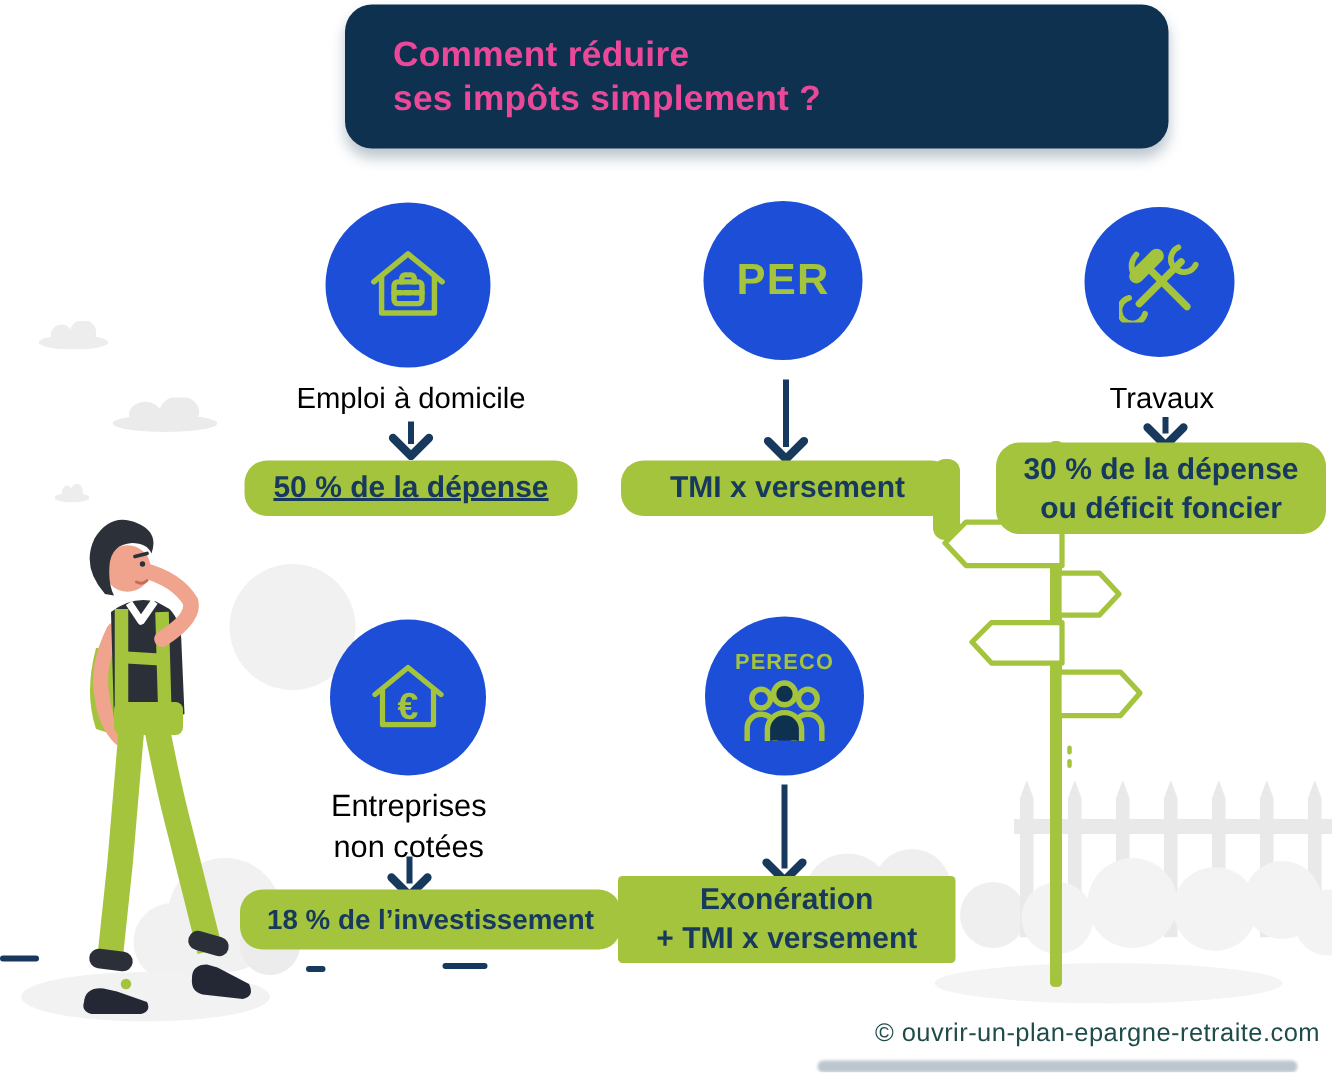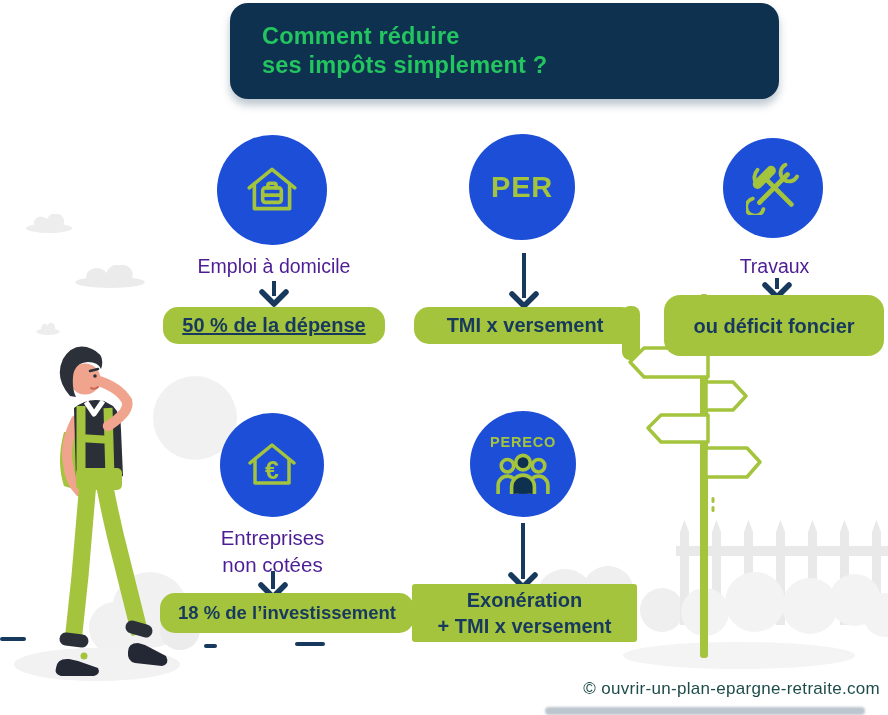--- a/index.html
+++ b/index.html
@@ -7,26 +7,26 @@
     position:relative;width:888px;height:715px;background:#ffffff;overflow:hidden;
     font-family:"Liberation Sans", sans-serif;
   }
   .abs{position:absolute;}
   
   .header{
     left:230px;top:3px;width:549px;height:96px;background:#0F3150;border-radius:18px;
     display:flex;flex-direction:column;justify-content:center;padding-left:32px;box-sizing:border-box;
     box-shadow:0 6px 9px rgba(15,49,80,.28);
   }
-  .header .title-line{color:#22c55e;font-weight:bold;font-size:23.5px;line-height:29px;letter-spacing:.2px;}
+  .header .title-line{color:#ec4899;font-weight:bold;font-size:23.5px;line-height:29px;letter-spacing:.2px;}
   
   .icon-circle{position:absolute;border-radius:50%;background:#1d4ed8;display:flex;flex-direction:column;align-items:center;justify-content:center;}
   .circle-label{color:#A3C43C;font-weight:bold;letter-spacing:.8px;}
   
-  .section-label{position:absolute;text-align:center;color:#4c1d95;font-size:19.5px;}
+  .section-label{position:absolute;text-align:center;color:#000000;font-size:19.5px;}
   
   .pill{
     position:absolute;background:#A3C43C;border-radius:15px;color:#17395D;font-weight:bold;
     display:flex;flex-direction:column;align-items:center;justify-content:center;text-align:center;
   }
   
   .bush{position:absolute;border-radius:50%;}
   .shadow-ellipse{position:absolute;border-radius:50%;}
   .dash{position:absolute;height:3.5px;border-radius:2px;background:#17395D;}
   .ground-shadow{position:absolute;background:rgba(15,49,80,.28);border-radius:4px;filter:blur(1px);}
@@ -185,20 +185,21 @@
     <polyline points="5,7 17,19 29,7" fill="none" stroke="#17395D" stroke-width="5.5" stroke-linecap="round" stroke-linejoin="round"></polyline>
   </svg>
 
   <div class="pill" style="left:163px;top:307px;width:222px;height:37px;font-size:20px;text-decoration:underline;">
     <span>50 % de la dépense</span>
   </div>
   <div class="pill" style="left:414px;top:307px;width:222px;height:37px;font-size:20px;">
     <span>TMI x versement</span>
   </div>
   <div class="pill" style="left:664px;top:295px;width:220px;height:61px;font-size:20px;line-height:26px;border-radius:16px;">
+    <span>30 % de la dépense</span>
     <span>ou déficit foncier</span>
   </div>
 
   <div class="icon-circle" style="left:220px;top:413px;width:104px;height:104px;">
     <svg width="56" height="56" viewBox="0 0 56 56">
       <g fill="none" stroke="#A3C43C" stroke-width="3.5" stroke-linecap="round" stroke-linejoin="round">
         <path d="M6,26 L28,8 L50,26"></path>
         <path d="M11,23 L11,46 L45,46 L45,23"></path>
       </g>
       <text x="28" y="42" font-size="25" font-weight="bold" fill="#A3C43C" text-anchor="middle" font-family="Liberation Sans, sans-serif">€</text>

